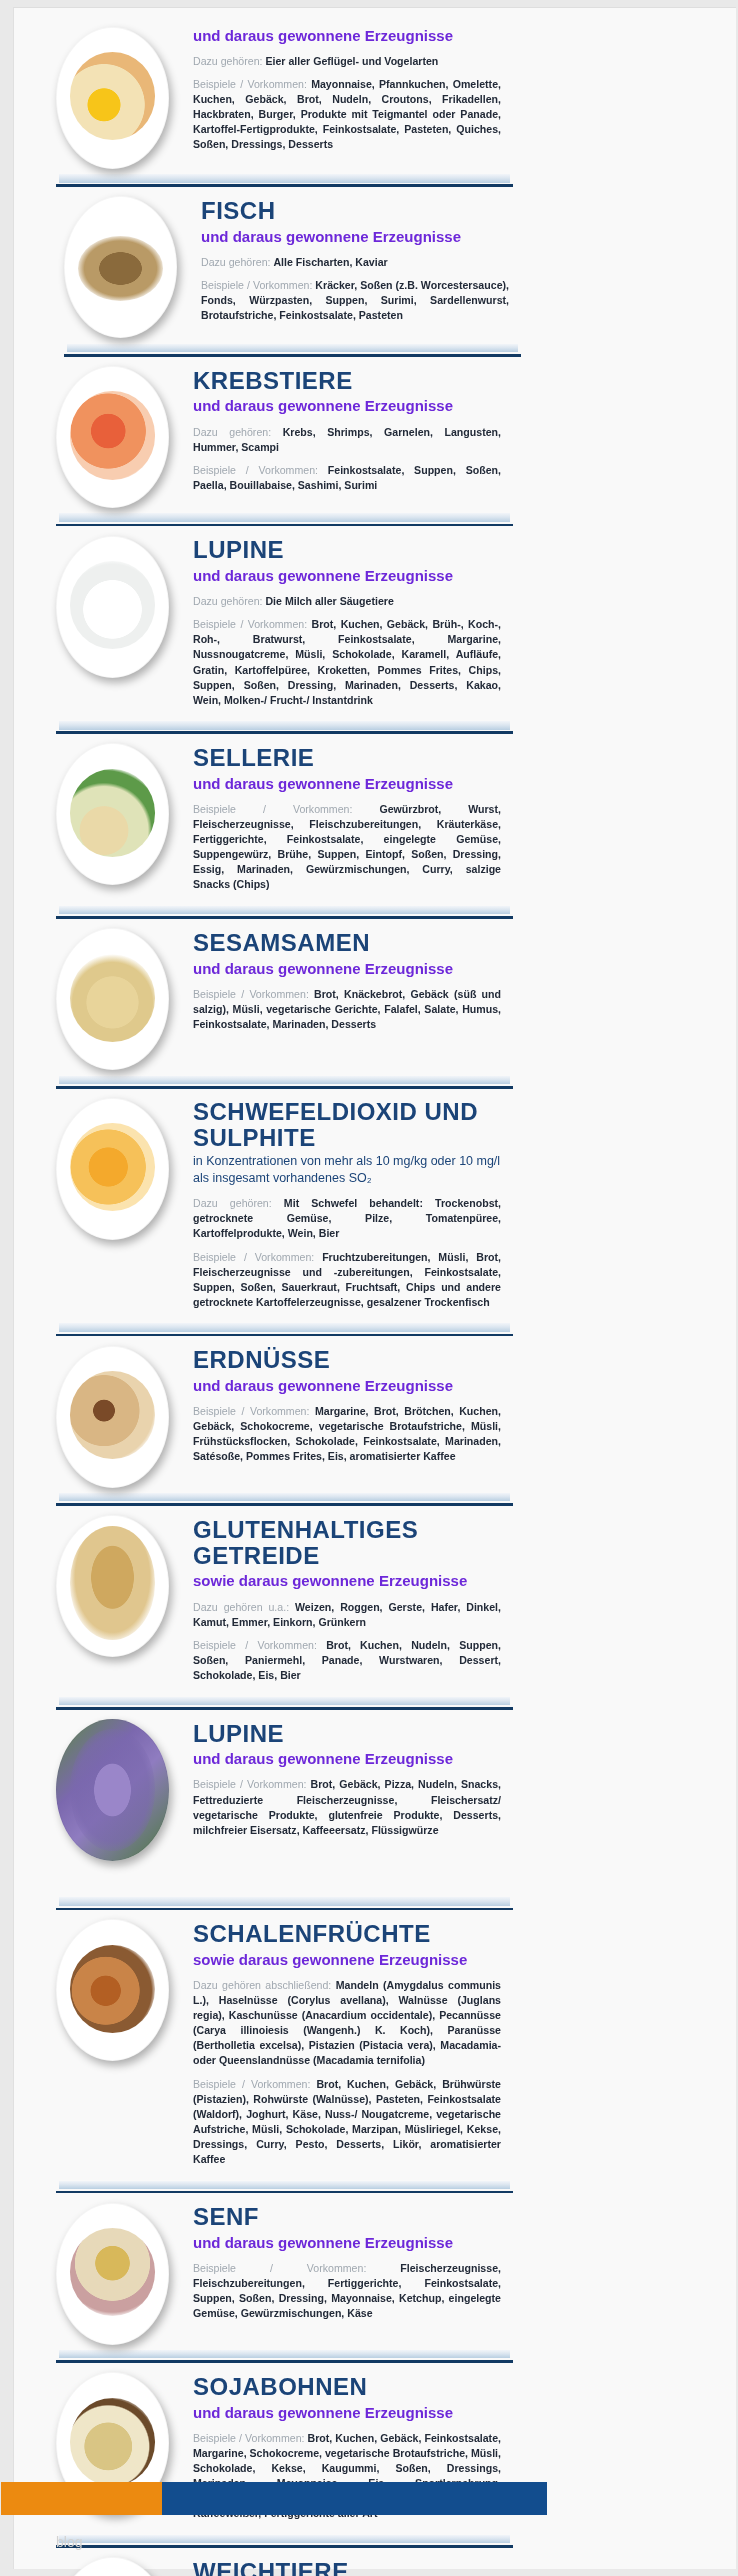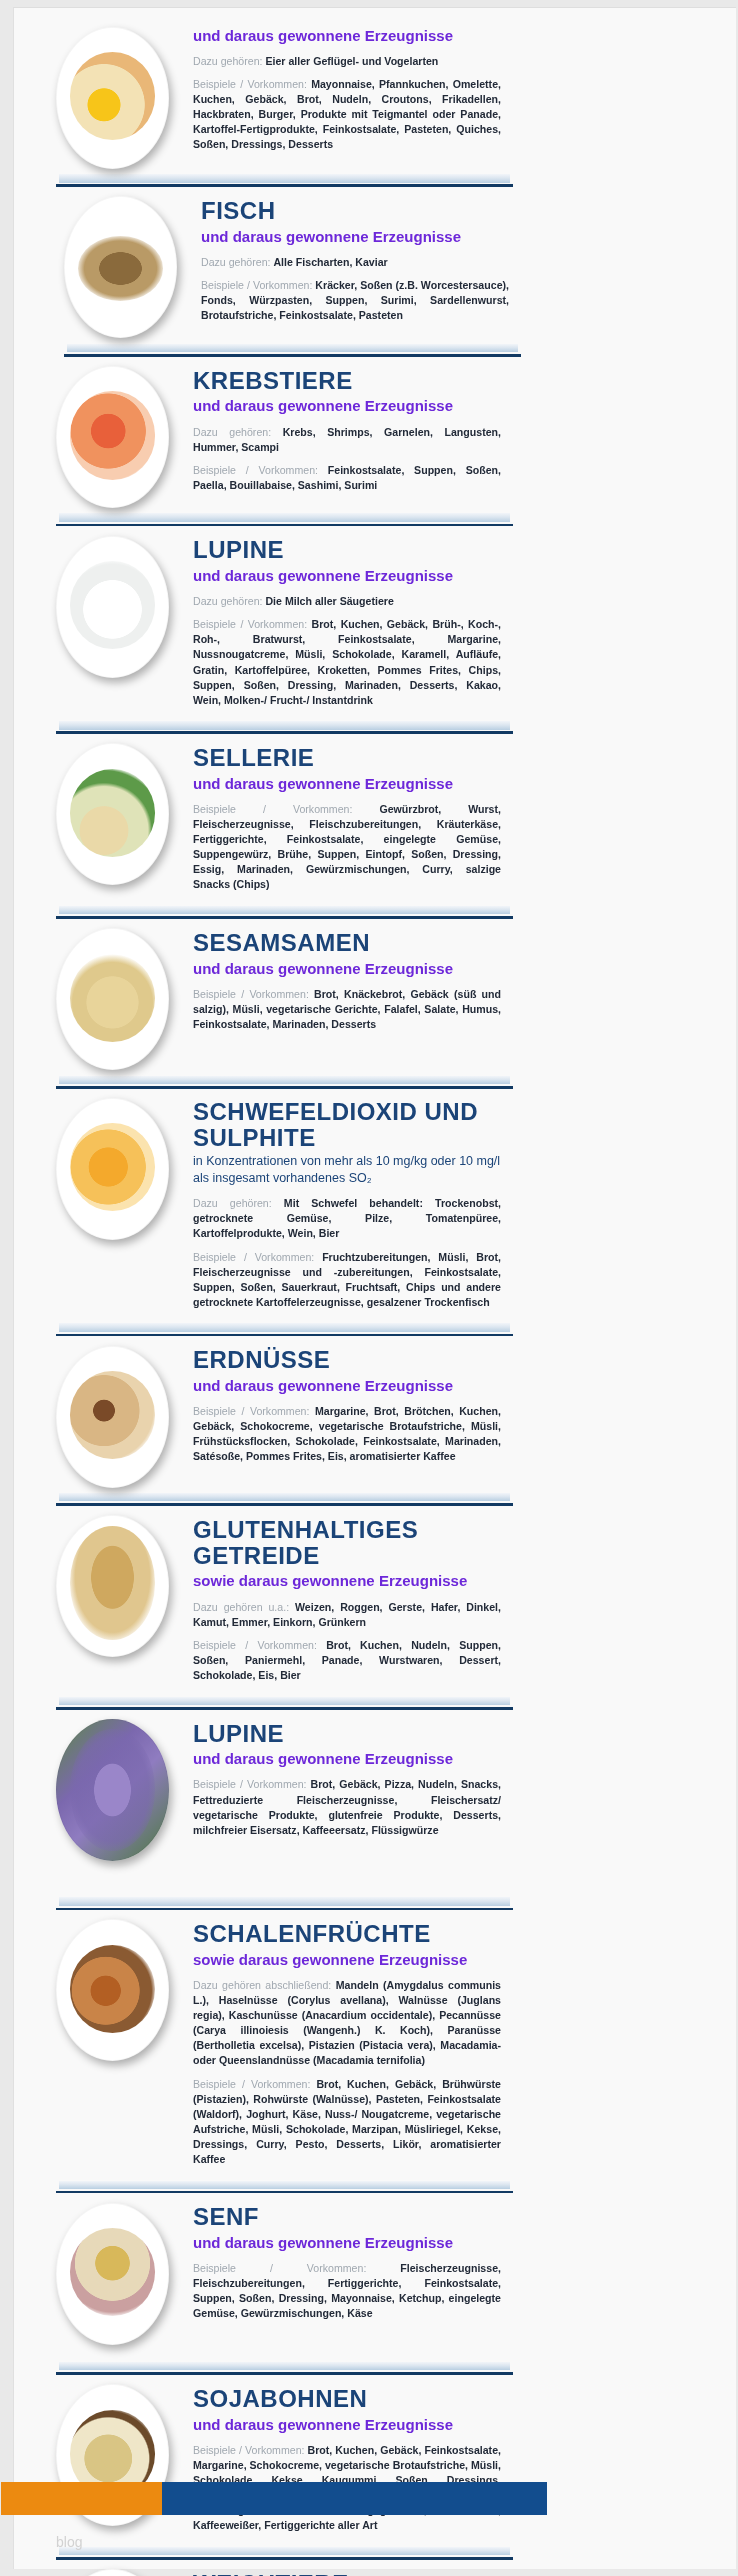--- a/index.html
+++ b/index.html
@@ -23,21 +23,21 @@
   .sec:nth-of-type(2){min-height:151px;padding-left:8px;}
   .sec:nth-of-type(3){min-height:138px;}
   .sec:nth-of-type(4){min-height:175px;}
   .sec:nth-of-type(5){min-height:152px;}
   .sec:nth-of-type(6){min-height:159px;}
   .sec:nth-of-type(7){min-height:197px;}
   .sec:nth-of-type(8){min-height:157px;border-radius:11px;}
   .sec:nth-of-type(9){min-height:148px;}
   .sec:nth-of-type(10){min-height:140px;gap:31px;}
   .sec:nth-of-type(11){min-height:237px;}
-  .sec:nth-of-type(12){min-height:123px;gap:12px;}
+  .sec:nth-of-type(12){min-height:123px;}
   .sec:nth-of-type(13){min-height:145px;}
   .sec:nth-of-type(14){min-height:150px;}
 
   .sec-body{display:flex;align-items:flex-start;padding:9.2px 0 5.5px 42px;}
   .photo{
     width:113px;height:142px;border-radius:50%;
     background:#ffffff;
     box-shadow:2.8px 4.6px 8.3px rgba(0,0,0,.30), inset 0 0 0 0.9px rgba(0,0,0,.04);
     flex-shrink:0;margin-right:24px;position:relative;overflow:hidden;
   }

